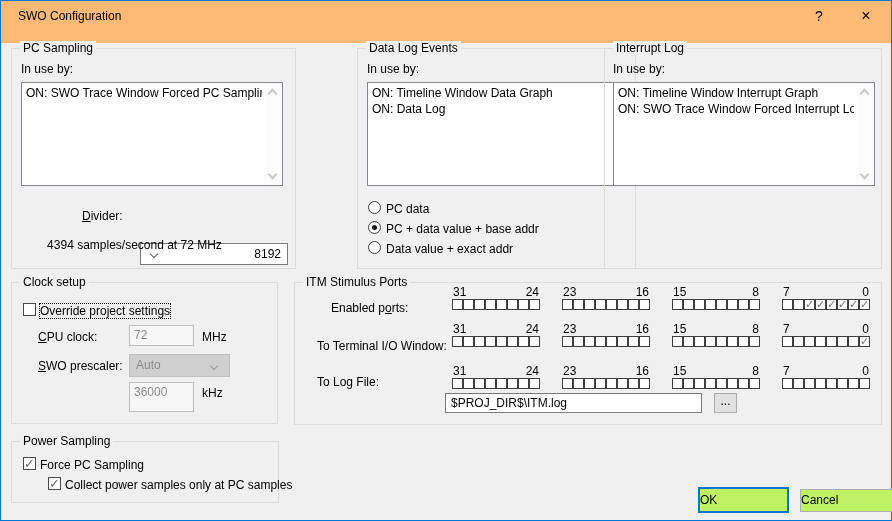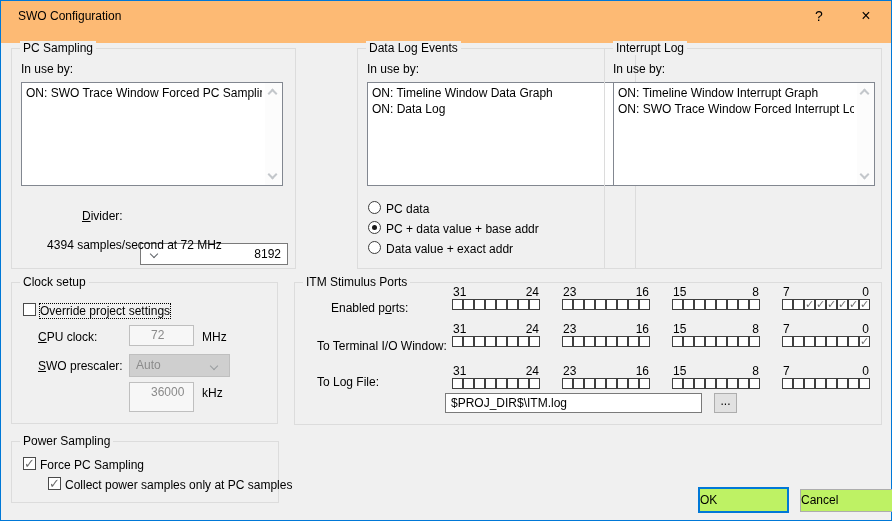--- a/index.html
+++ b/index.html
@@ -35,21 +35,21 @@
 
   .radio { position:absolute; width:13px; height:13px; border:1px solid #3c3c3c; border-radius:50%; background:#fff; }
   .radio.sel::after { content:""; position:absolute; left:3px; top:3px; width:5px; height:5px; border-radius:50%; background:#1a1a1a; }
   .radio-label { position:absolute; white-space:nowrap; }
 
   .cb { position:absolute; width:13px; height:13px; border:1px solid #4a4a4a; background:#fff; }
   .cb.checked::after { content:"\2713"; position:absolute; left:0px; top:-2px; font-size:13px; color:#6e6e6e; }
 
   .dotted-focus { outline:1px dotted #000; }
 
-  .dfield { position:absolute; background:#f7f7f7; border:1px solid #bfbfbf; color:#8a8a8a; padding:2px 21px; }
+  .dfield { position:absolute; background:#f7f7f7; border:1px solid #bfbfbf; color:#8a8a8a; padding:2px 4px; }
   .dcombo { position:absolute; background:#cfcfcf; border:1px solid #bfbfbf; color:#8b8b8b; padding:3px 6px; }
   .dcombo .chev { border-color:#989c9f; border-width:1px; width:6px; height:6px; position:absolute; right:12px; top:8px; }
 
   .bit-row { position:absolute; left:157px; width:418px; display:flex; gap:22px; }
   .bit-group { width:100px; }
   .bit-hdr { display:flex; justify-content:space-between; height:13px; line-height:13px; padding:0 1px; }
   .bit-boxes { display:flex; justify-content:space-between; height:12px; }
   .bitcb { position:relative; width:11px; height:11px; border:1px solid #3f3f3f; background:#fff; }
   .bitcb.checked::after { content:"\2713"; position:absolute; left:0px; top:-2px; font-size:11px; color:#707070; }
 

